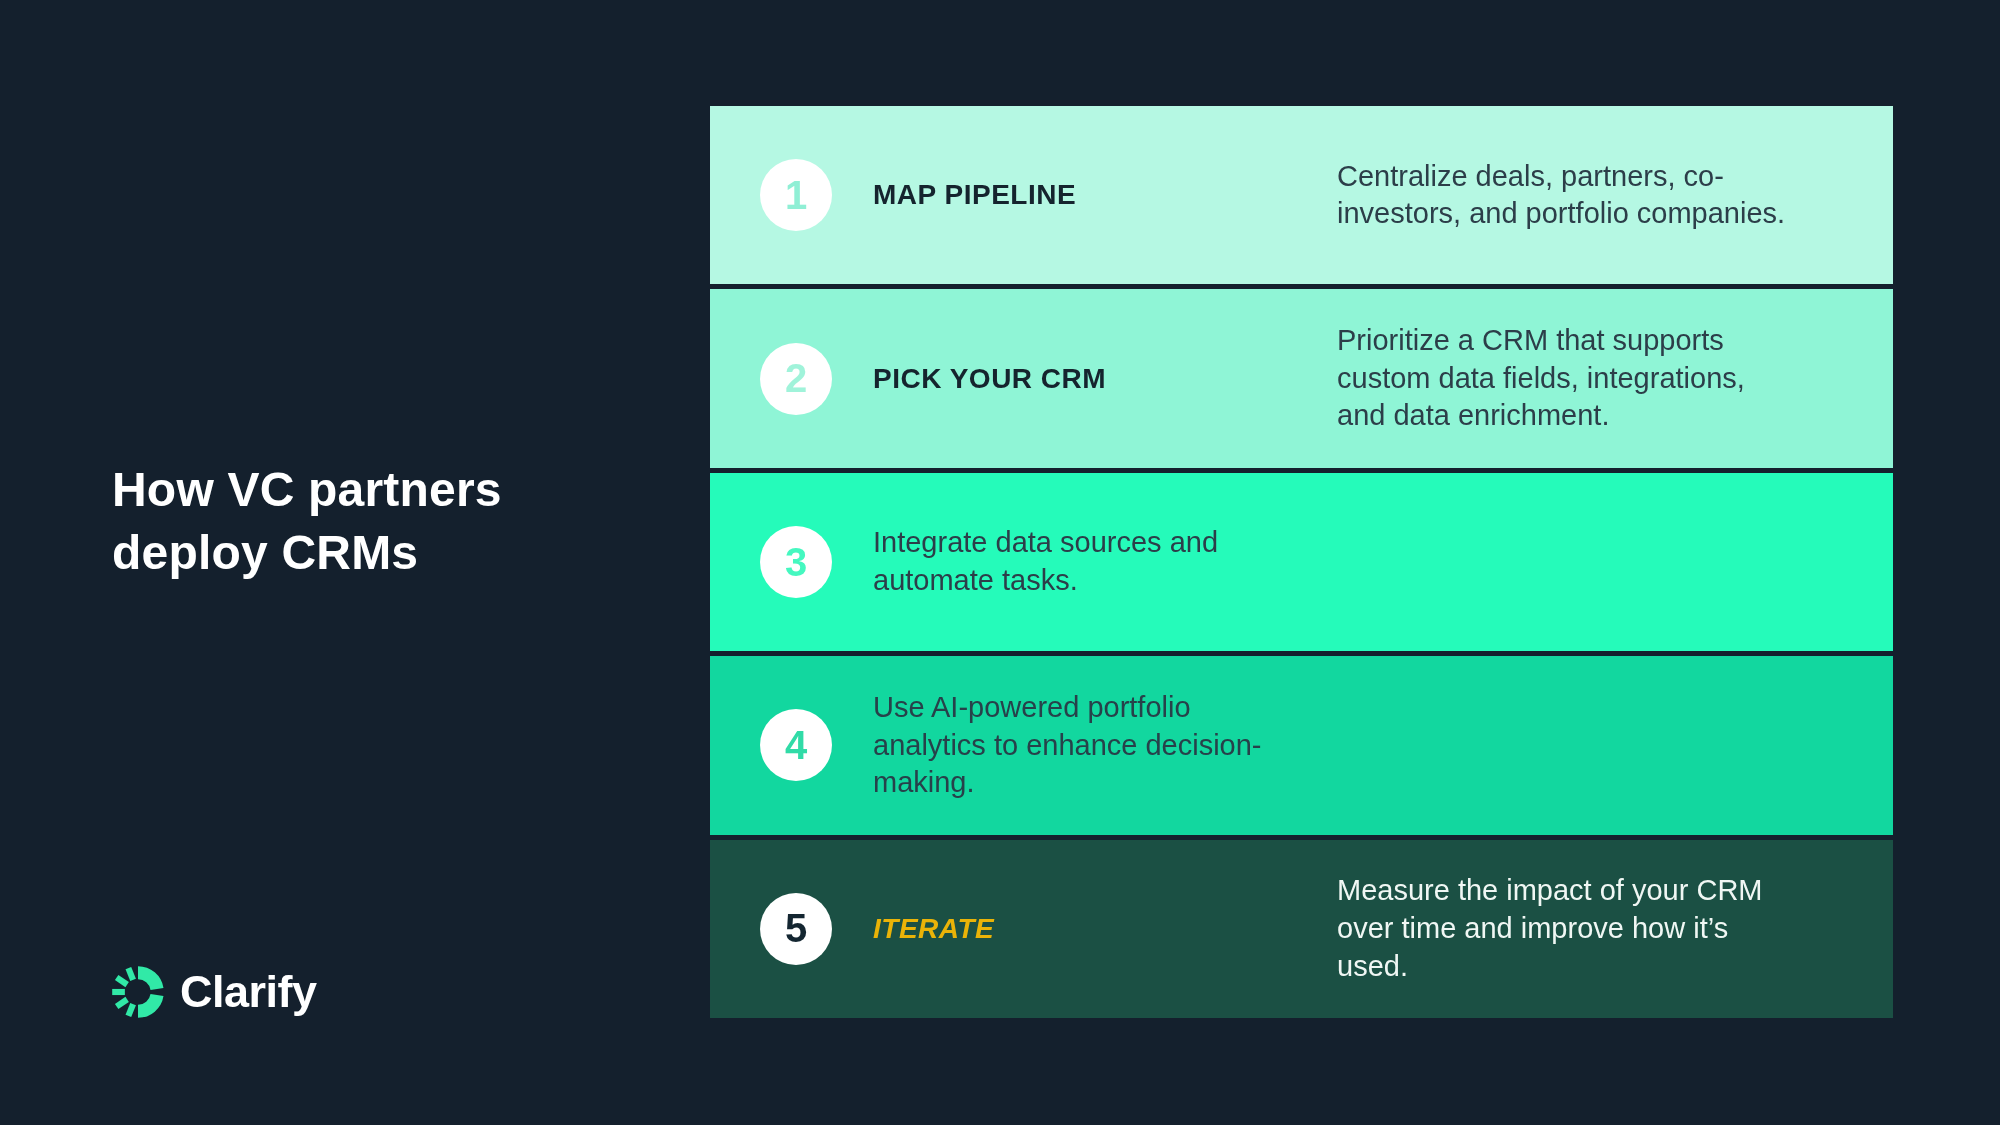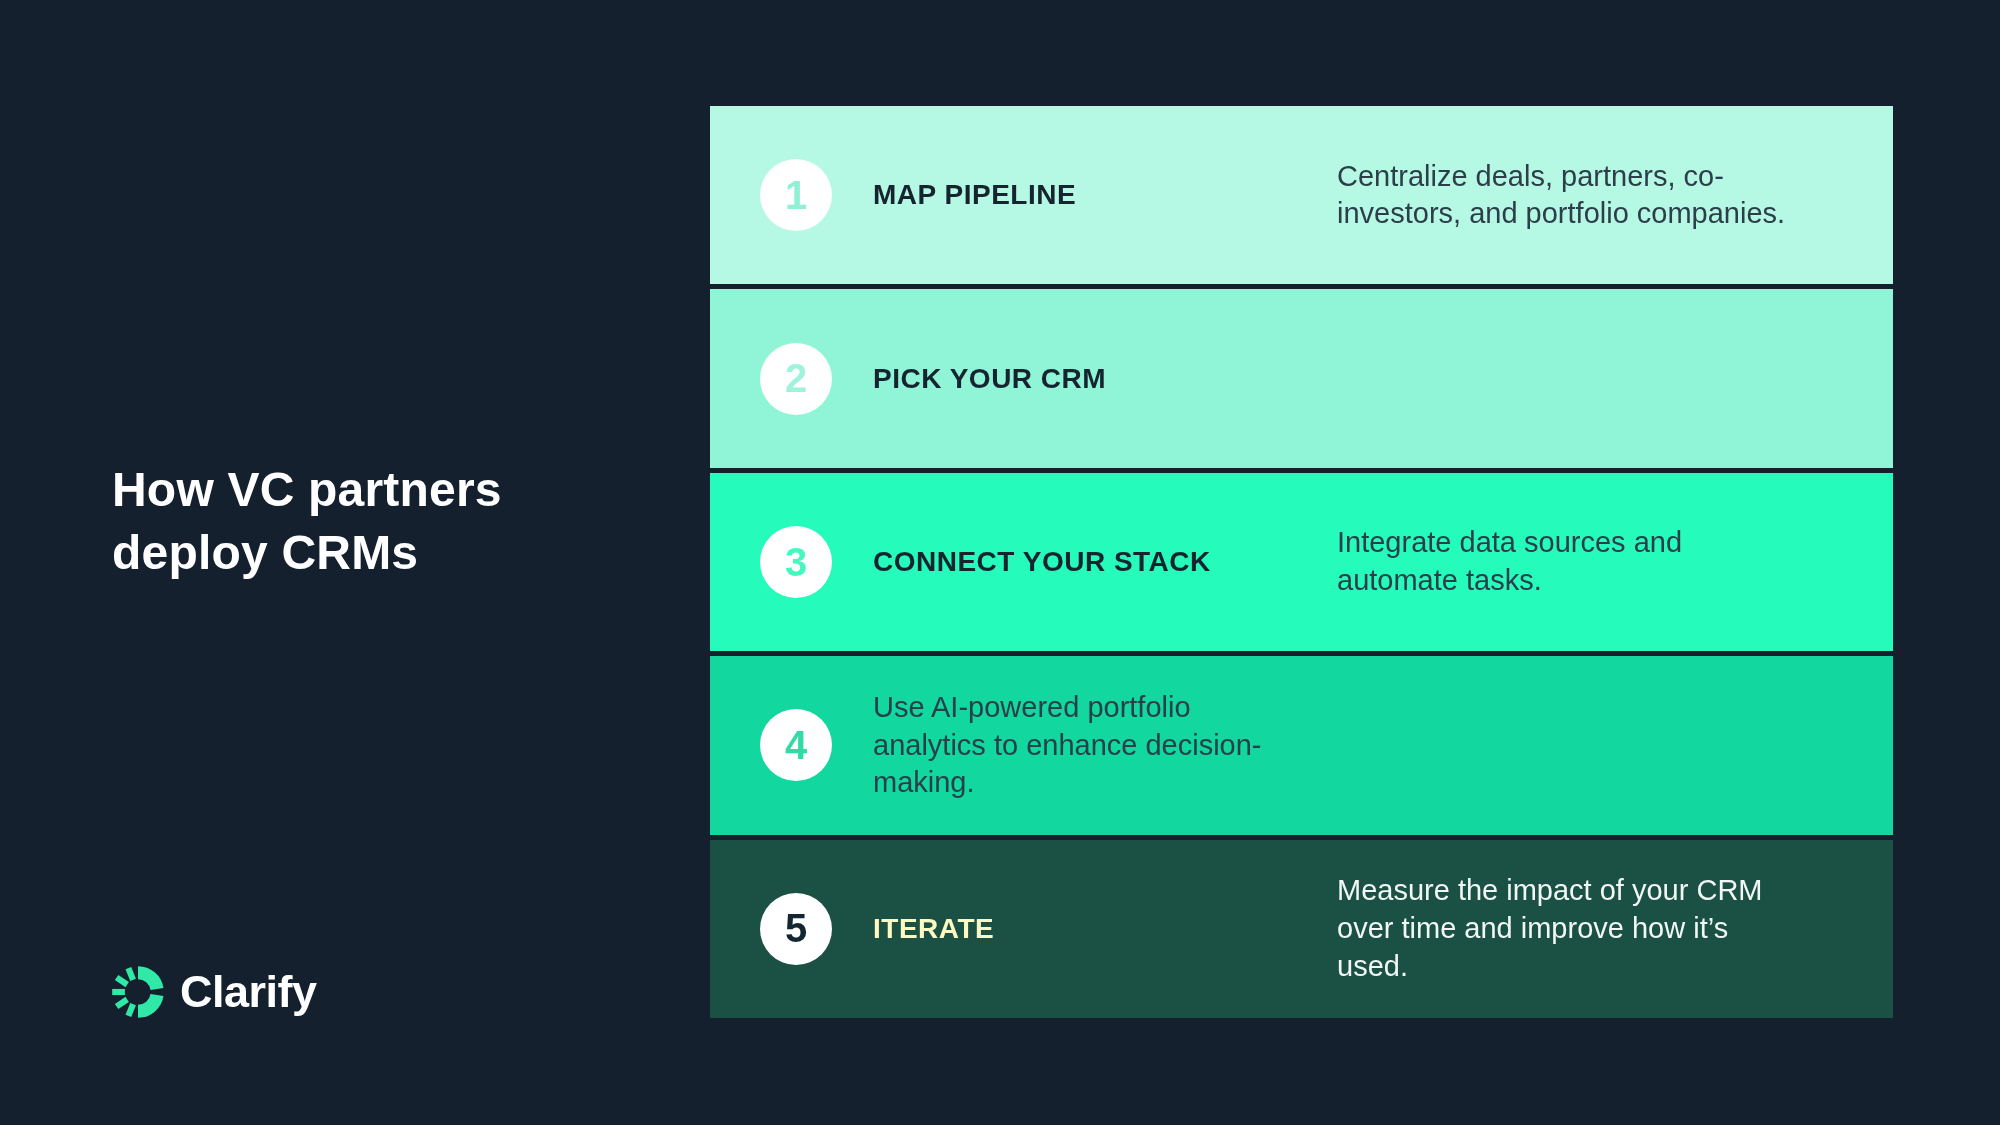--- a/index.html
+++ b/index.html
@@ -119,44 +119,46 @@
       <div class="step-title" style="color: rgb(21, 36, 46);">MAP PIPELINE</div>
       <div class="step-desc" style="color: rgb(44, 62, 73);">Centralize deals, partners, co-
 investors, and portfolio companies.</div>
     </div>
 
     <div class="step" style="background: rgb(143, 245, 214);">
       <div class="step-circle">
         <span style="color: rgb(160, 243, 218);">2</span>
       </div>
       <div class="step-title" style="color: rgb(21, 36, 46);">PICK YOUR CRM</div>
+      <div class="step-desc" style="color: rgb(44, 62, 73);">Prioritize a CRM that supports
+custom data fields, integrations,
+and data enrichment.</div>
     </div>
 
     <div class="step" style="background: rgb(37, 251, 186);">
       <div class="step-circle">
         <span style="color: rgb(69, 248, 192);">3</span>
       </div>
-      <div class="step-title" style="color: rgb(21, 36, 46);">CONNECT YOUR STACK</div>
       <div class="step-desc" style="color: rgb(44, 62, 73);">Integrate data sources and
 automate tasks.</div>
     </div>
 
     <div class="step" style="background: rgb(18, 215, 159);">
       <div class="step-circle">
         <span style="color: rgb(49, 219, 167);">4</span>
       </div>
       <div class="step-desc" style="color: rgb(39, 65, 74);">Use AI-powered portfolio
 analytics to enhance decision-
 making.</div>
     </div>
 
     <div class="step" style="background: rgb(27, 80, 68);">
       <div class="step-circle">
         <span style="color: rgb(20, 38, 49);">5</span>
       </div>
-      <div class="step-title" style="color: #fef9c3;">ITERATE</div>
+      <div class="step-title" style="color: #eab308; font-style: italic;">ITERATE</div>
       <div class="step-desc" style="color: rgb(240, 247, 244);">Measure the impact of your CRM
 over time and improve how it’s
 used.</div>
     </div>
 
   </div>
 </div>
 
 </body></html>

